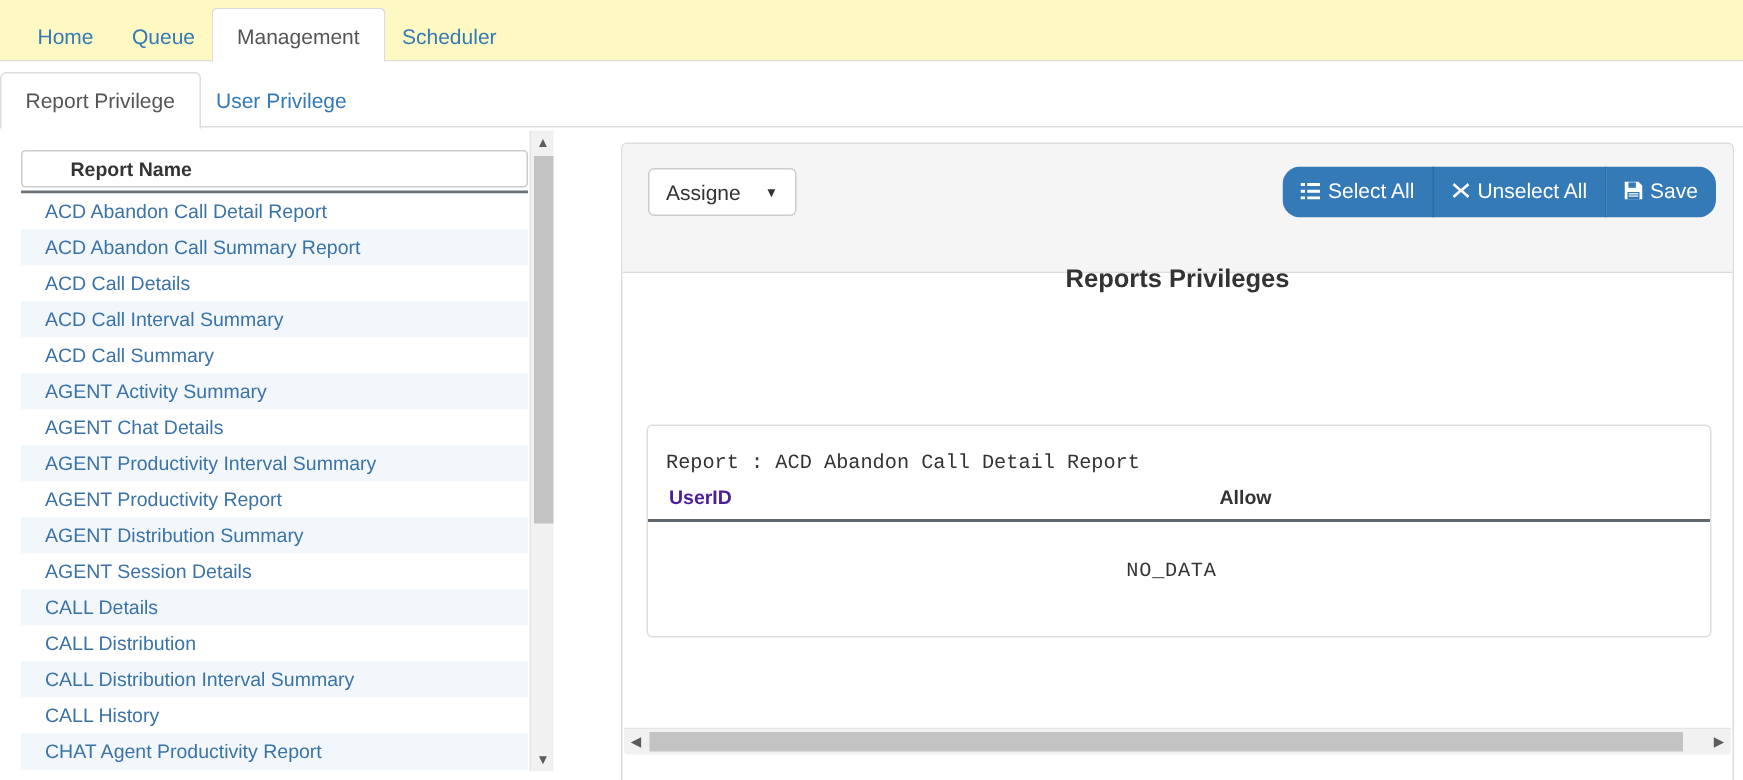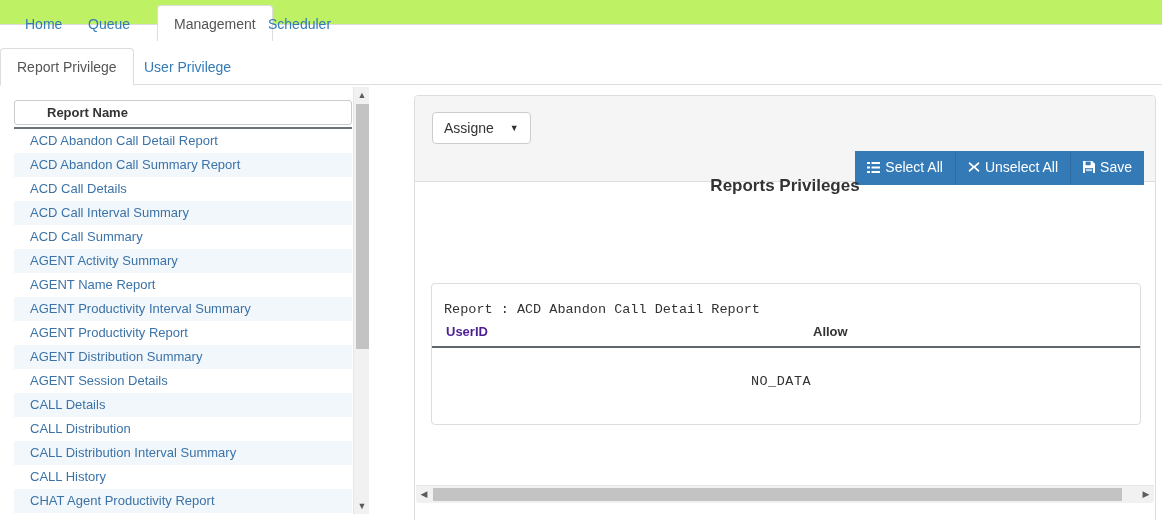--- a/index.html
+++ b/index.html
@@ -7,23 +7,23 @@
     margin: 0; padding: 0;
     width: 1162px; height: 520px;
     background: #ffffff;
     font-family: "Liberation Sans", sans-serif;
     overflow: hidden;
   }
 
   
   .tabbar-primary {
     position: absolute; left: 0; top: 0;
-    width: 1162px; height: 25px;
+    width: 1162px; height: 41px;
     border-bottom: 1px solid #dddddd;
-    background: #bef264;
+    background: #fef9c3;
   }
   .tabbar-secondary {
     position: absolute; left: 0; top: 41px;
     width: 1162px; height: 44px;
     border-bottom: 1px solid #dddddd;
     background: #ffffff;
   }
   .tab {
     position: absolute;
     font-size: 14px;
@@ -144,23 +144,22 @@
     display: inline-block;
     margin-left: 16px;
     font-size: 9px;
     color: #333333;
     vertical-align: 2px;
   }
   .btn-group {
     position: absolute;
     right: 11px; top: 15px;
     display: flex;
-    border-radius: 0;
+    border-radius: 12px;
     overflow: hidden;
-    margin-top: 40px;
   }
   .btn {
     background: #337ab7;
     color: #ffffff;
     font-size: 14px;
     line-height: 1;
     padding: 9px 12px 10px 12px;
     border: none;
     border-right: 1px solid #2e6da4;
     cursor: pointer;
@@ -259,40 +258,40 @@
     background: #c3c3c3;
     cursor: pointer;
   }
 </style>
 </head>
 <body>
 
 <div class="tabbar-primary">
   <div class="tab" style="left:8px;">Home</div>
   <div class="tab" style="left:71px;">Queue</div>
-  <div class="tab active" style="left:157px;">Management</div>
+  <div class="tab active" style="left:141px;">Management</div>
   <div class="tab" style="left:251px;">Scheduler</div>
 </div>
 
 <div class="tabbar-secondary">
   <div class="tab active" style="left:0px;">Report Privilege</div>
   <div class="tab" style="left:127px;">User Privilege</div>
 </div>
 
 <div class="list-col">
   <div class="list-header">Report Name</div>
   <div class="list-header-rule"></div>
   <div class="list-body" id="list-body">
       <div class="list-item odd">ACD Abandon Call Detail Report</div>
       <div class="list-item even">ACD Abandon Call Summary Report</div>
       <div class="list-item odd">ACD Call Details</div>
       <div class="list-item even">ACD Call Interval Summary</div>
       <div class="list-item odd">ACD Call Summary</div>
       <div class="list-item even">AGENT Activity Summary</div>
-      <div class="list-item odd">AGENT Name Report</div>
+      <div class="list-item odd">AGENT Chat Details</div>
       <div class="list-item even">AGENT Productivity Interval Summary</div>
       <div class="list-item odd">AGENT Productivity Report</div>
       <div class="list-item even">AGENT Distribution Summary</div>
       <div class="list-item odd">AGENT Session Details</div>
       <div class="list-item even">CALL Details</div>
       <div class="list-item odd">CALL Distribution</div>
       <div class="list-item even">CALL Distribution Interval Summary</div>
       <div class="list-item odd">CALL History</div>
       <div class="list-item even">CHAT Agent Productivity Report</div>
     </div>

